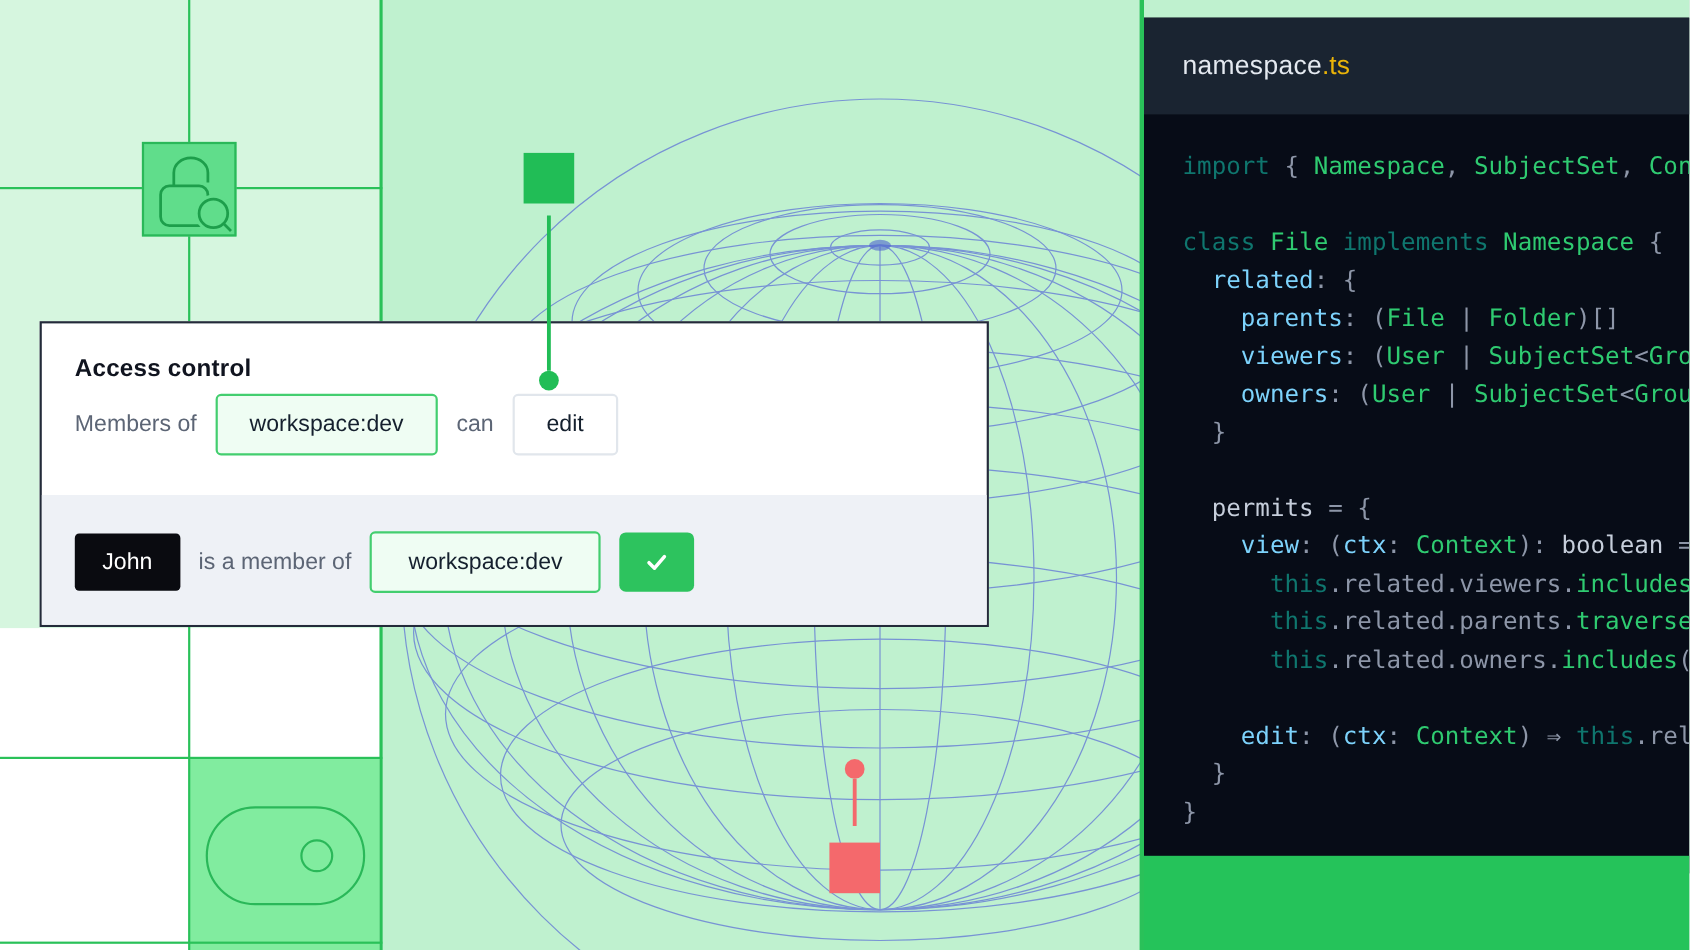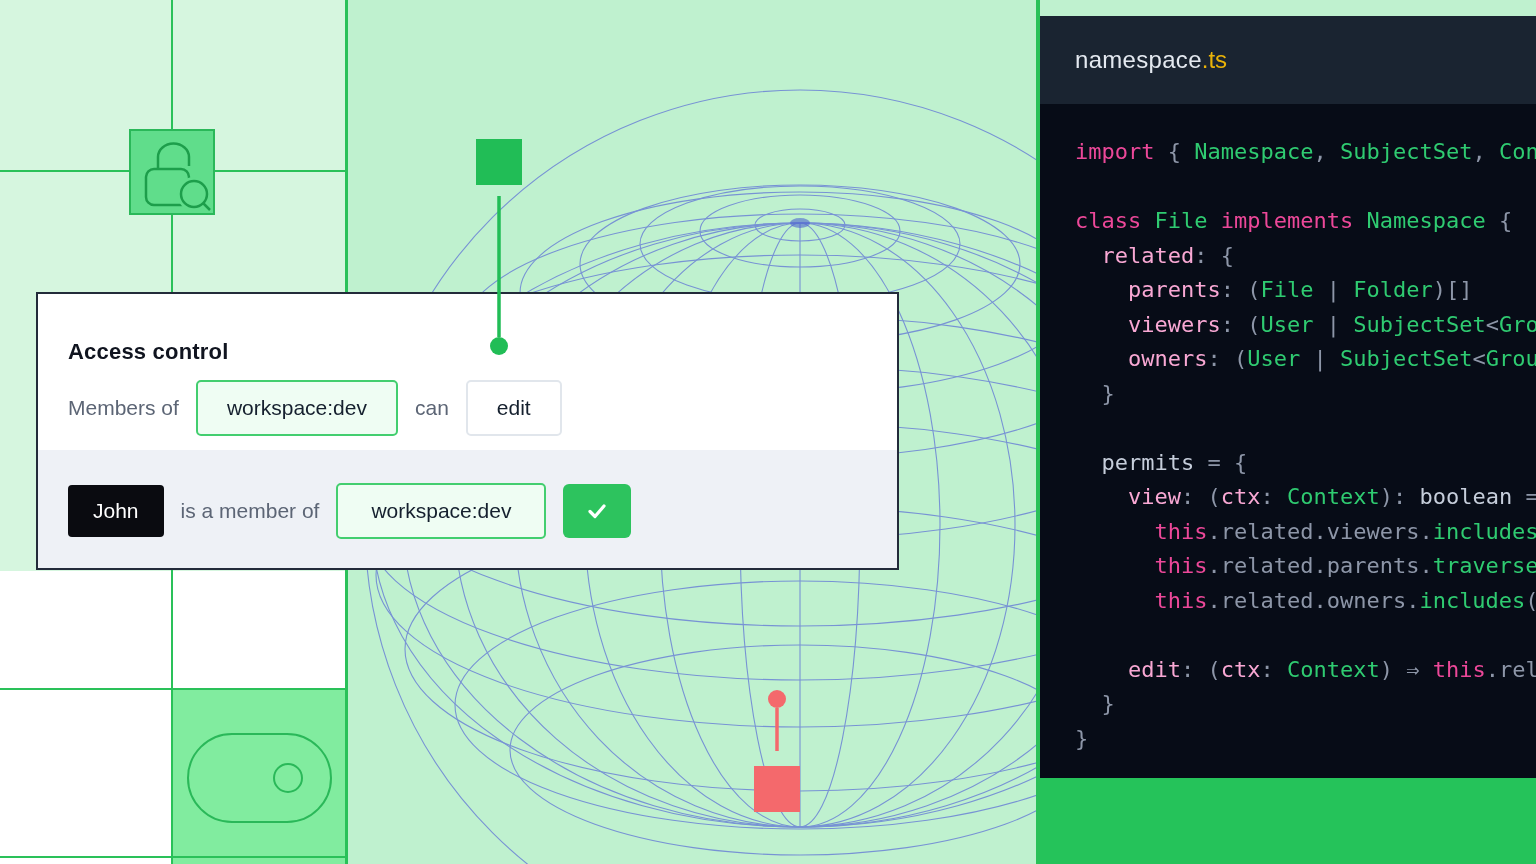--- a/index.html
+++ b/index.html
@@ -16,42 +16,42 @@
   
   .mid-panel{position:absolute;left:348px;top:0;width:692px;height:864px;background:#bff1cf;overflow:hidden;}
   .sphere{position:absolute;left:0;top:0;}
 
   
   .pins{position:absolute;left:0;top:0;z-index:30;pointer-events:none;}
 
   
   .card{position:absolute;left:36px;top:292px;width:863px;height:278px;background:#ffffff;
         border:2px solid #232b3a;box-sizing:border-box;z-index:20;}
-  .card-title{position:absolute;left:30px;top:28px;font-size:22px;font-weight:700;color:#10141f;letter-spacing:.2px;margin-top:17px;}
-  .rule-row{position:absolute;left:30px;top:85px;height:58px;display:flex;align-items:center;gap:17px;justify-content:flex-end;}
+  .card-title{position:absolute;left:30px;top:28px;font-size:22px;font-weight:700;color:#10141f;letter-spacing:.2px;}
+  .rule-row{position:absolute;left:30px;top:63px;height:58px;display:flex;align-items:center;gap:17px;justify-content:flex-end;}
   .muted{font-size:21px;color:#5c6575;}
   .chip{display:flex;align-items:center;justify-content:center;height:56px;padding:0 29px;
         font-size:21px;color:#15202e;border-radius:5px;box-sizing:border-box;background:#fff;border:2px solid #e1e6ec;}
   .chip.green{background:#effdf3;border:2px solid #43ce6f;}
   .band{position:absolute;left:0;right:0;top:156px;bottom:0;background:#eef1f6;}
   .check-row{position:absolute;left:30px;top:190px;height:54px;display:flex;align-items:center;gap:17px;}
   .chip.dark{background:#0a0b10;border:none;color:#ffffff;height:52px;padding:0 25px;border-radius:4px;}
   .check-btn{width:68px;height:54px;background:#2dc35e;border:none;border-radius:6px;display:flex;
              align-items:center;justify-content:center;cursor:pointer;}
 
   
   .divider{position:absolute;left:1036px;top:0;width:4px;height:864px;background:#2ac159;z-index:5;}
   .editor{position:absolute;left:1040px;top:16px;width:496px;height:778px;background:#070c17;overflow:hidden;}
   .titlebar{height:88px;background:#1a2431;display:flex;align-items:center;padding-left:35px;box-sizing:border-box;}
   .fname{font-size:24px;color:#e4e9f0;letter-spacing:.3px;}
   .fext{font-size:24px;color:#eab308;}
   .code{padding:31px 0 0 35px;font-family:"DejaVu Sans Mono","Liberation Mono",monospace;
         font-size:22px;color:#8d96a8;white-space:pre;overflow:hidden;width:461px;}
   .cl{height:34.5px;line-height:34.5px;}
-  .tk-k{color:#ec4899;} .tk-t{color:#2fcb71;} .tk-v{color:#f9a8d4;text-align:right;} .tk-p{color:#8d96a8;} .tk-n{color:#c6cedb;}
+  .tk-k{color:#0f766e;} .tk-t{color:#2fcb71;} .tk-v{color:#7dd3fc;text-align:right;} .tk-p{color:#8d96a8;} .tk-n{color:#c6cedb;}
   .footer{position:absolute;left:1040px;top:778px;width:496px;height:86px;background:#25c35a;}
 </style>
 </head>
 <body>
 
 <div class="stage">
 
   <div class="grid-panel">
     <div class="cell" style="left:0;top:571px;width:345px;height:118px;background:#ffffff;"></div>
     <div class="cell" style="left:0;top:689px;width:172px;height:175px;background:#ffffff;"></div>

